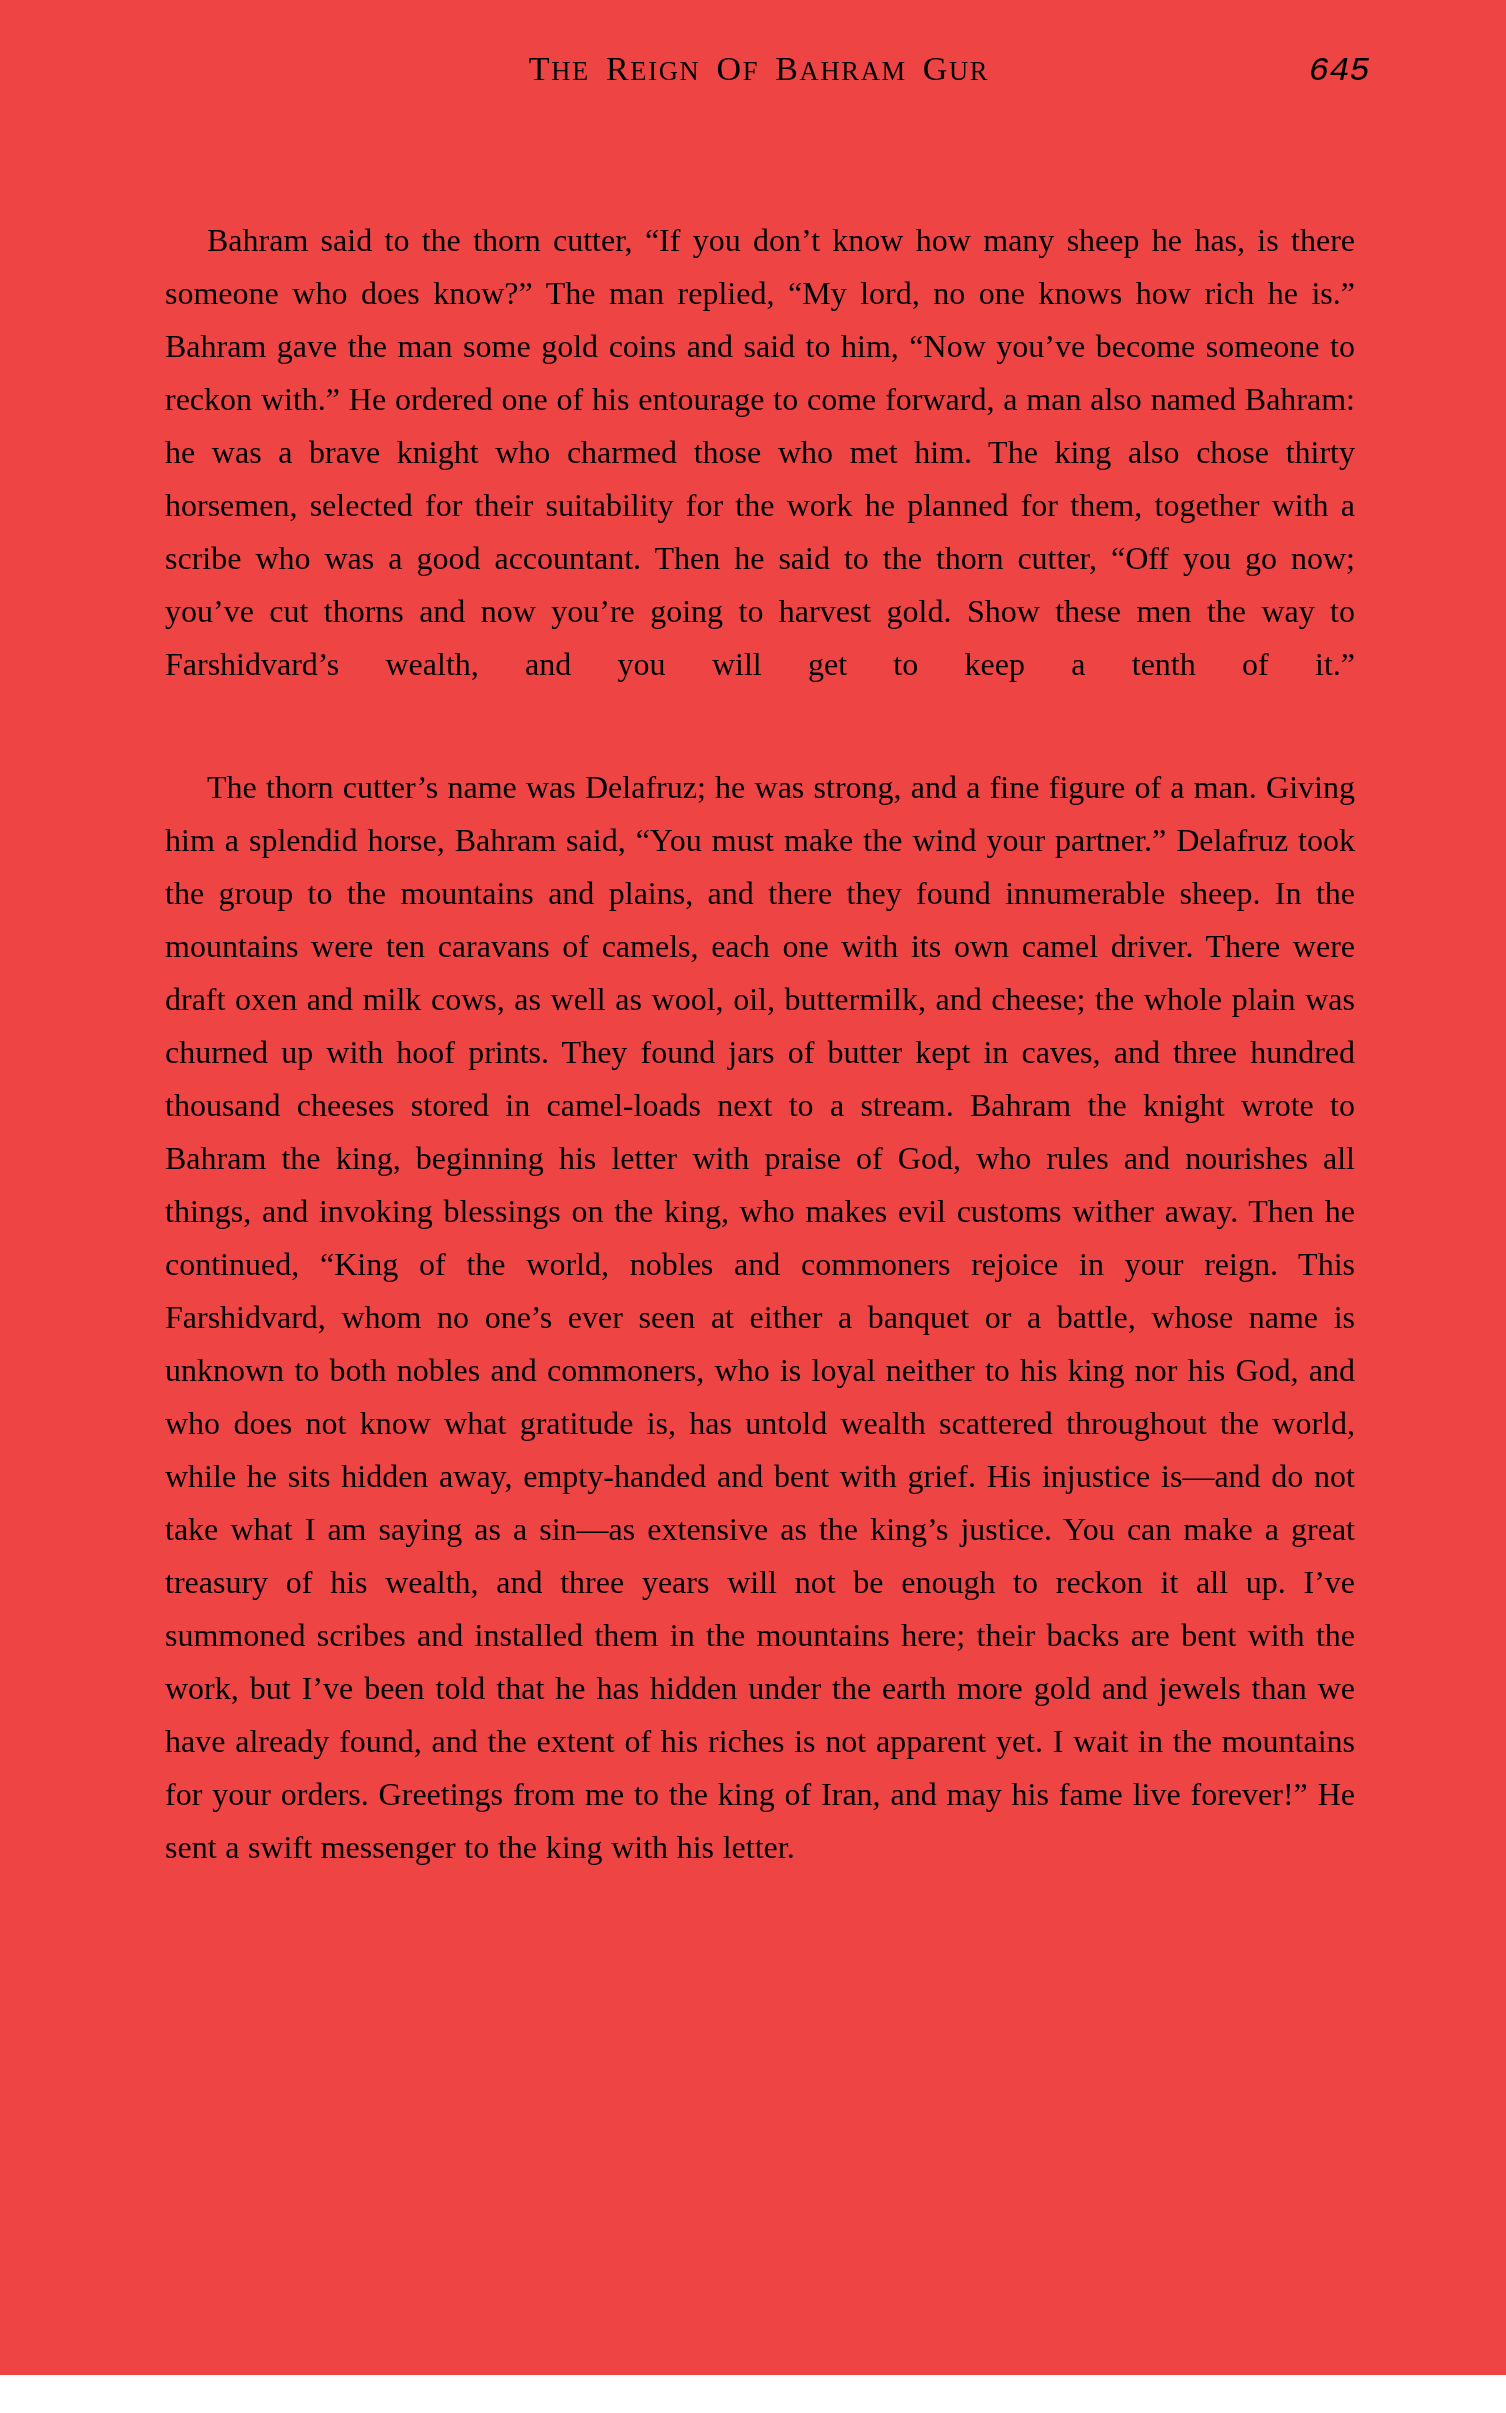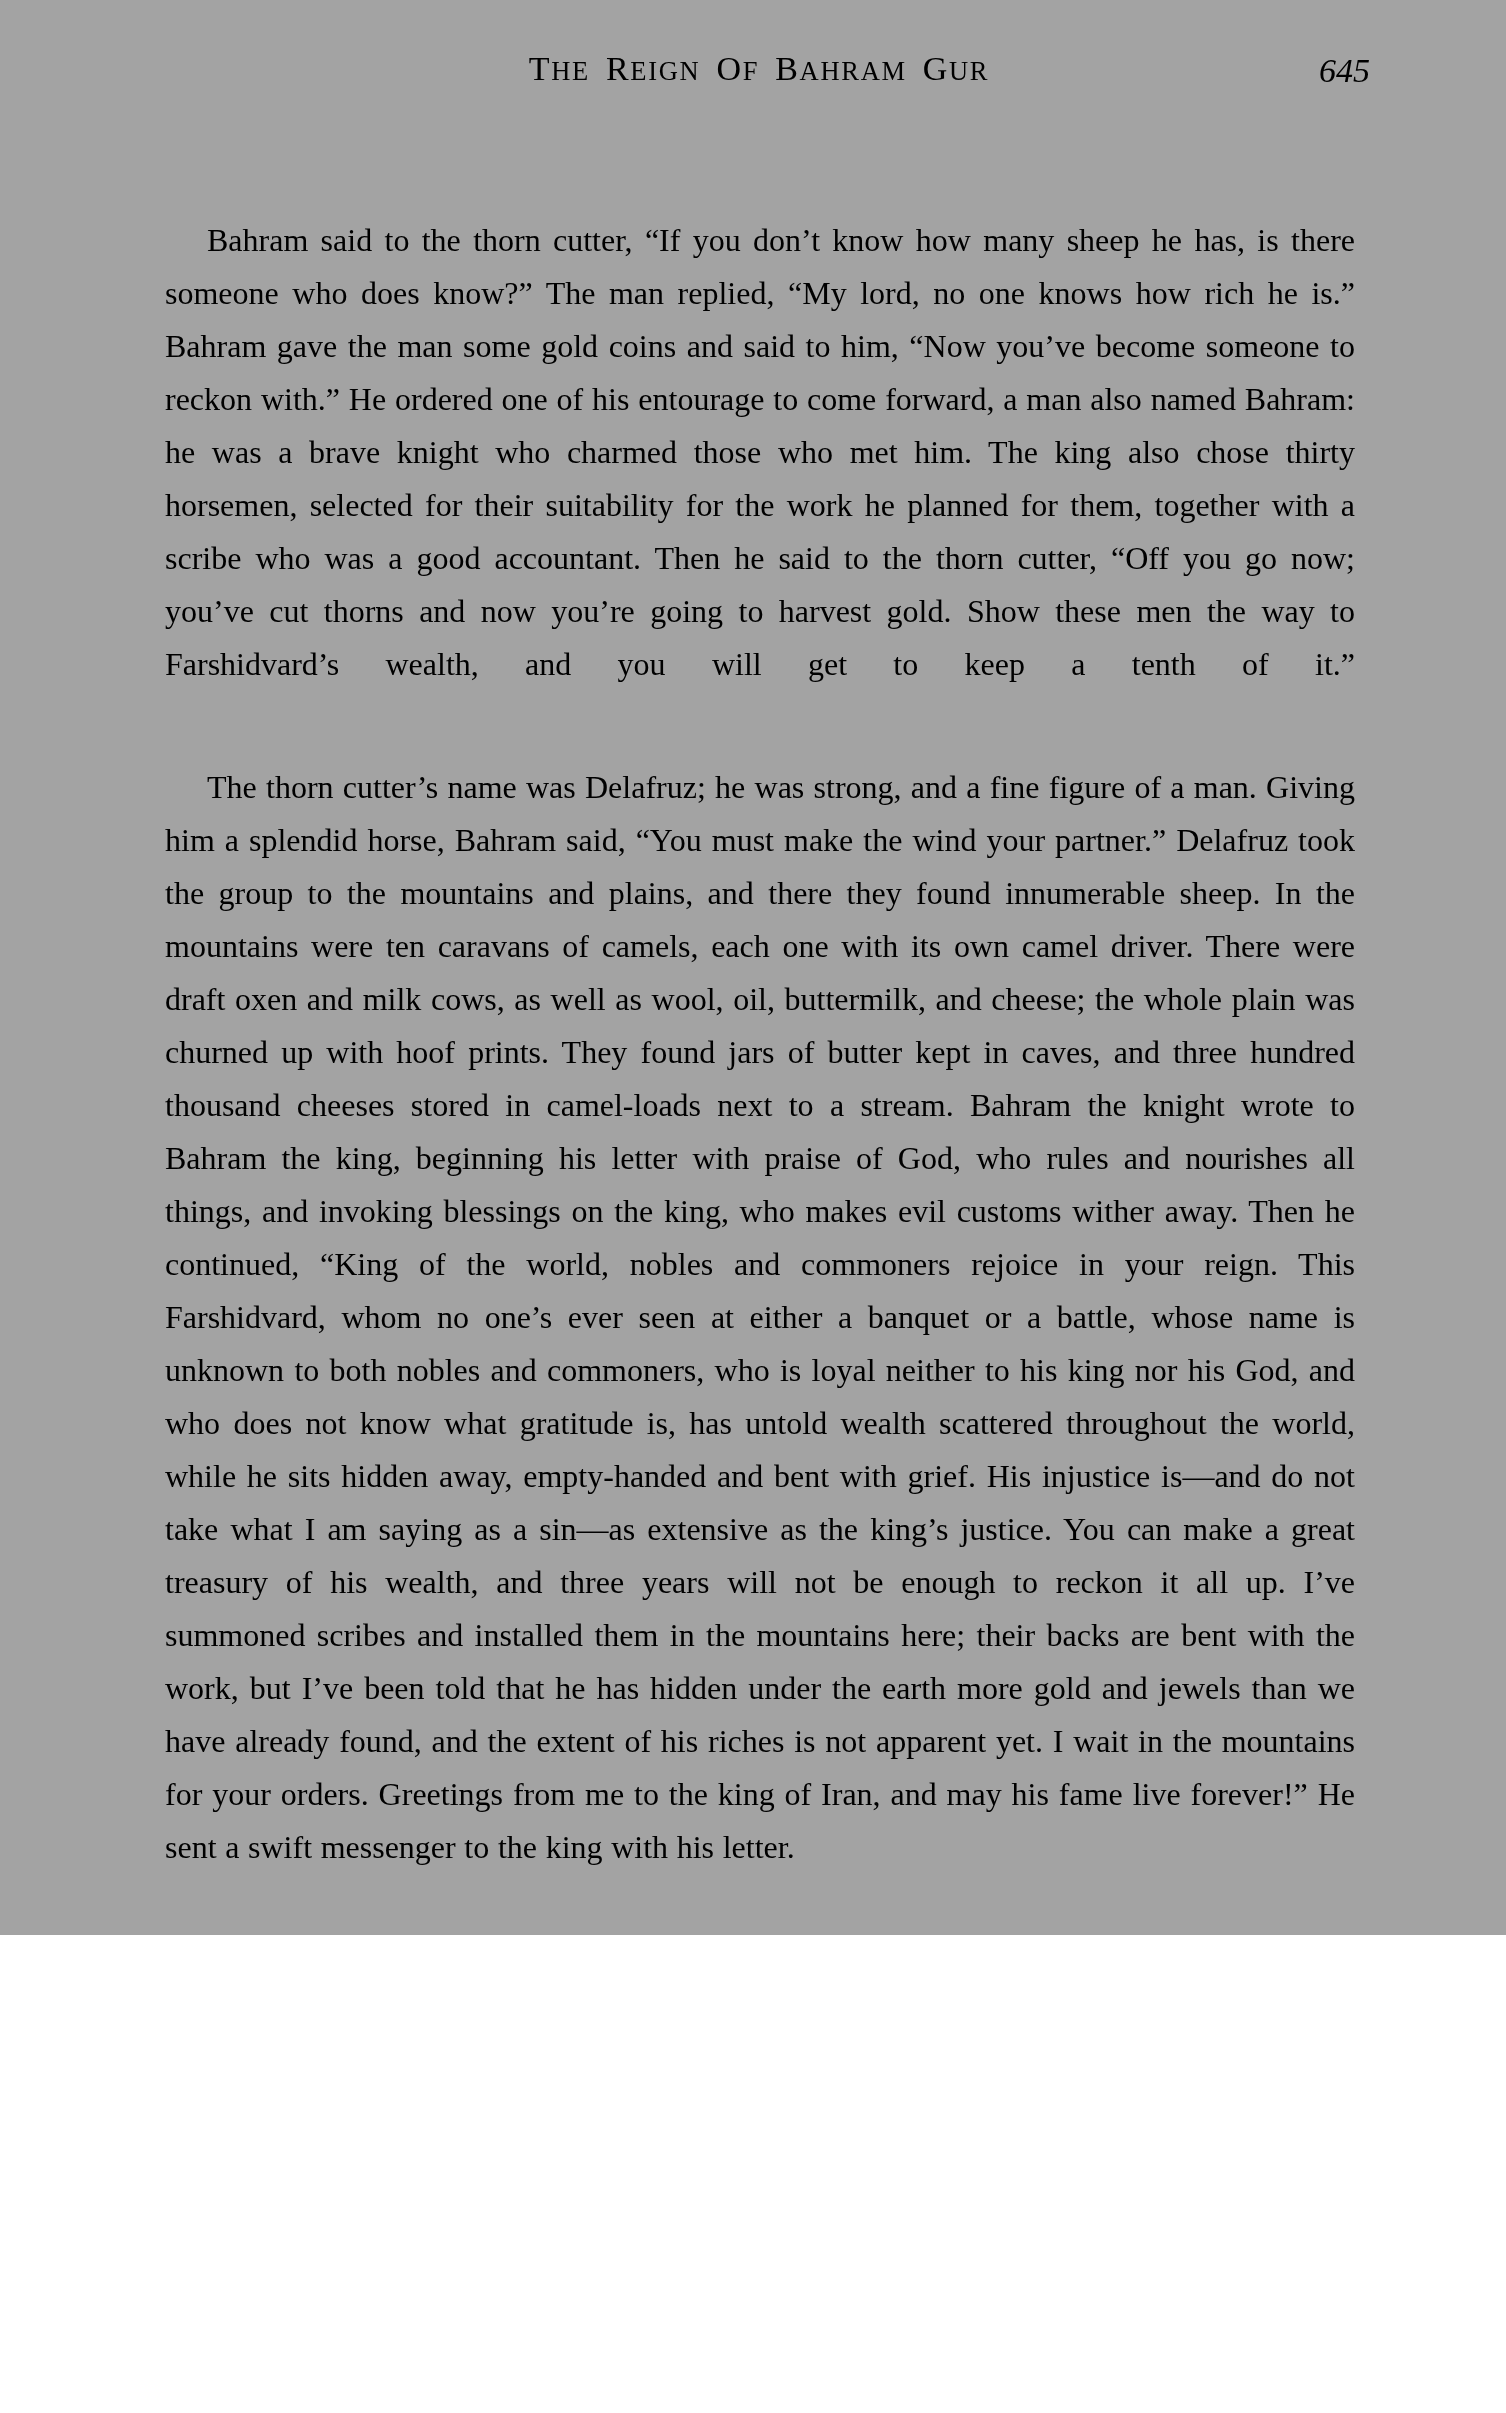--- a/index.html
+++ b/index.html
@@ -8,22 +8,22 @@
     padding: 0;
     background: #ffffff;
   }
   body {
     font-family: "Liberation Serif", "DejaVu Serif", serif;
     color: #000000;
   }
   .page {
     position: relative;
     width: 1506px;
-    height: 1935px;
-    background: #a3a3a3;
+    height: 2375px;
+    background: #ef4444;
     overflow: hidden;
     box-sizing: border-box;
   }
   
   .running-head {
     position: absolute;
     top: 52px;
     left: 148px;
     width: 1222px;
     height: 47px;
@@ -49,20 +49,21 @@
     font-size: 26.5px;
     text-transform: uppercase;
   }
   .folio {
     position: absolute;
     right: 0;
     top: 1.6px;
     font-style: italic;
     font-size: 34px;
     line-height: 1;
+    font-family: Liberation Mono, monospace;
   }
   
   .textblock {
     position: absolute;
     top: 197px;
     left: 148px;
     width: 1224px;
   }
   p.body-par {
     margin: 17px;

